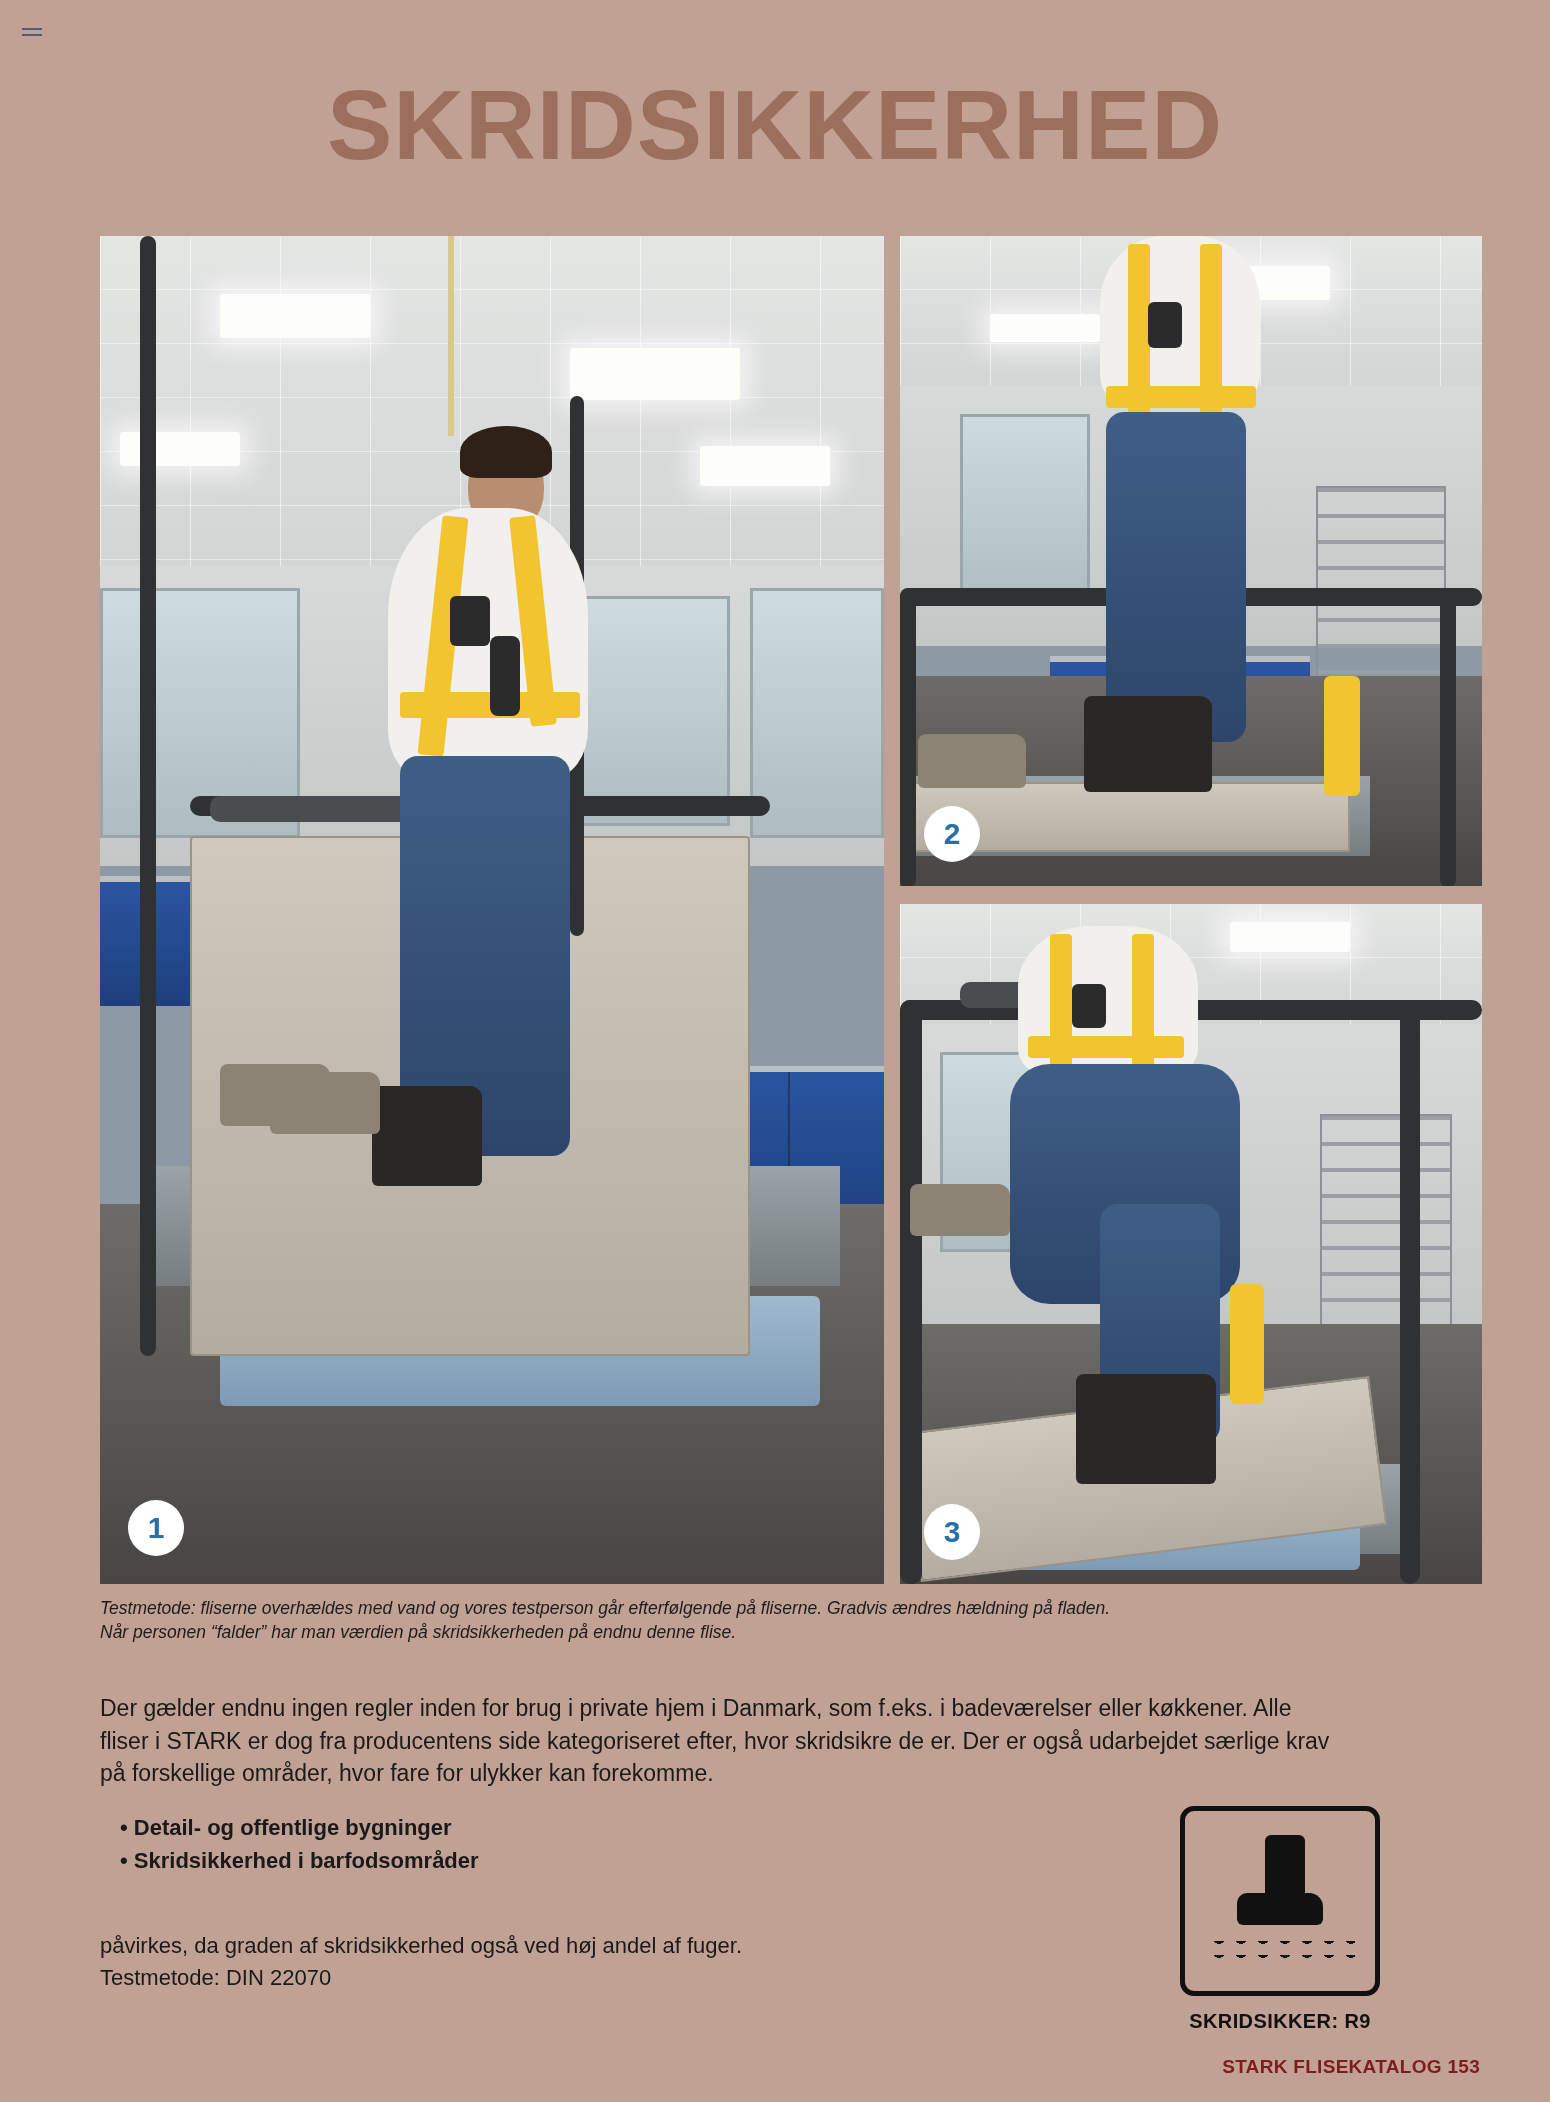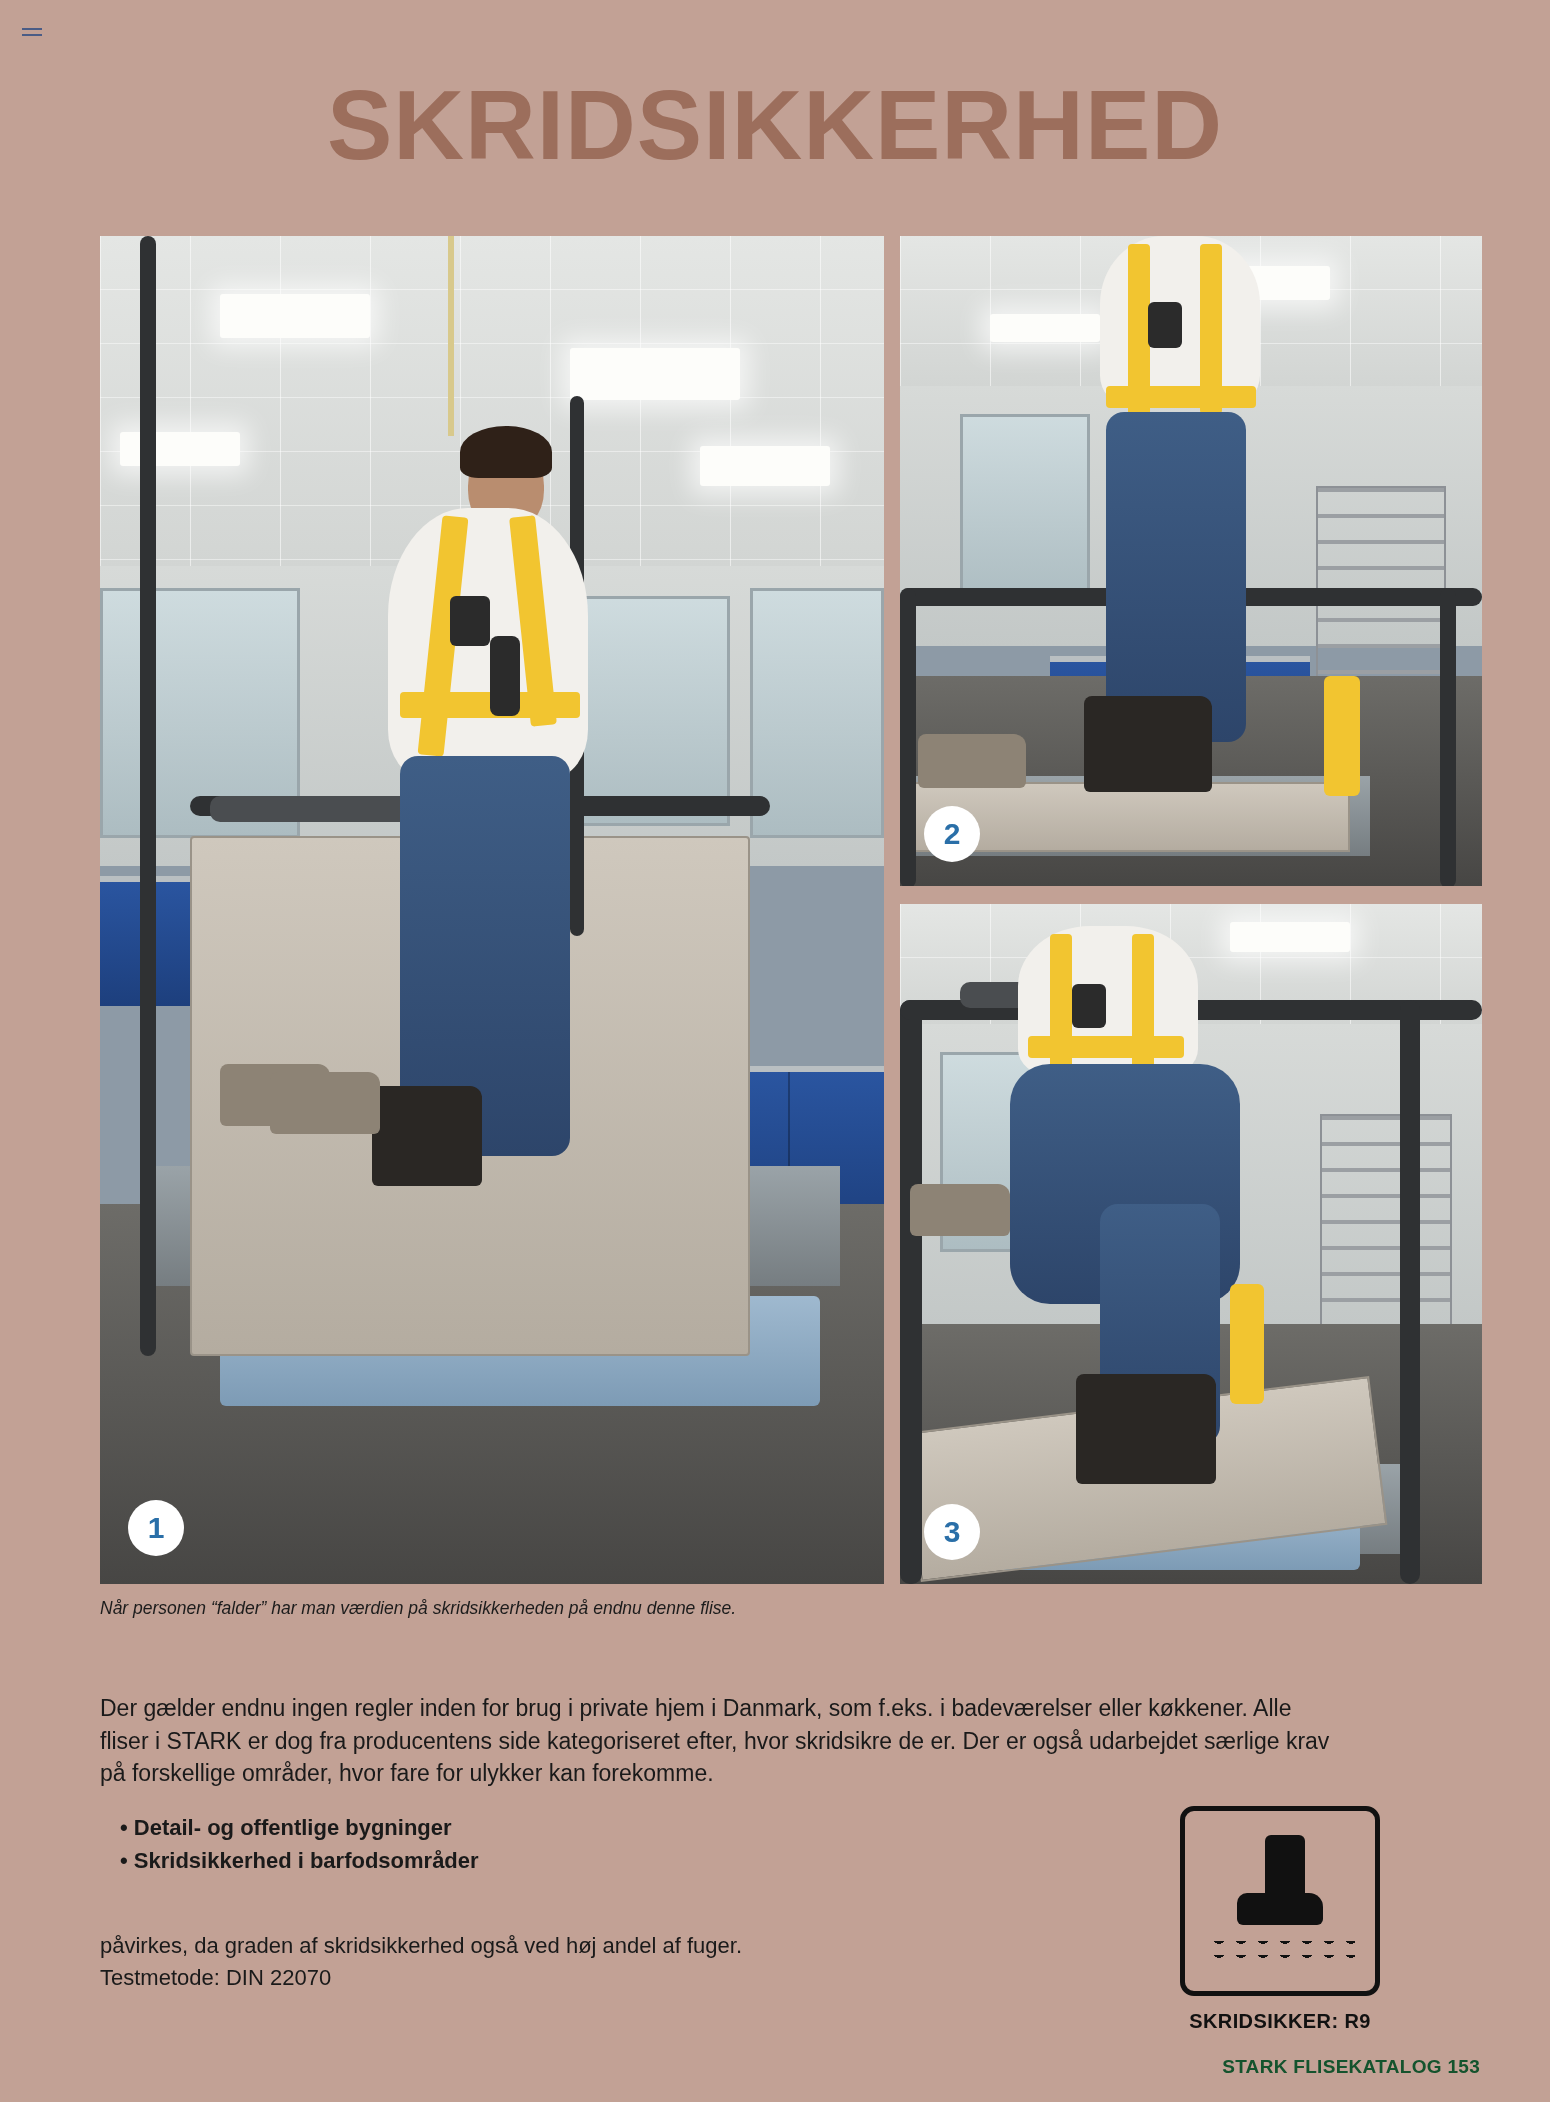--- a/index.html
+++ b/index.html
@@ -271,21 +271,21 @@
   }
 
   
   .footer {
     position: absolute;
     right: 70px;
     bottom: 24px;
     font-size: 19px;
     font-weight: bold;
     letter-spacing: .3px;
-    color: #14532d;
+    color: #7f1d1d;
     margin-top: 16px;
   }
 </style>
 </head>
 <body>
 
 <div class="corner-mark">
   <span></span>
     <span></span>
 </div>
@@ -412,20 +412,21 @@
       <div class="person-jeans" style="left:200px; top:300px; width:120px; height:240px;"></div>
       <div class="boot" style="left:176px; top:470px; width:140px; height:110px;"></div>
       <div class="boot boot-tan" style="left:10px; top:280px; width:100px; height:52px;"></div>
       <div class="harness" style="left:330px; top:380px; width:34px; height:120px; border-radius:6px;"></div>
     </div>
     <div class="badge" style="left:24px; bottom:24px;">3</div>
   </div>
 </div>
 
 <div class="caption">
+  <div>Testmetode: fliserne overhældes med vand og vores testperson går efterfølgende på fliserne. Gradvis ændres hældning på fladen.</div>
   <div>Når personen “falder” har man værdien på skridsikkerheden på endnu denne flise.</div>
 </div>
 
 <div class="body-text">Der gælder endnu ingen regler inden for brug i private hjem i Danmark, som f.eks. i badeværelser eller køkkener. Alle fliser i STARK er dog fra producentens side kategoriseret efter, hvor skridsikre de er. Der er også udarbejdet særlige krav på forskellige områder, hvor fare for ulykker kan forekomme.</div>
 
 <div class="bullets">
   <div>• Detail- og offentlige bygninger</div>
   <div>• Skridsikkerhed i barfodsområder</div>
 </div>
 

